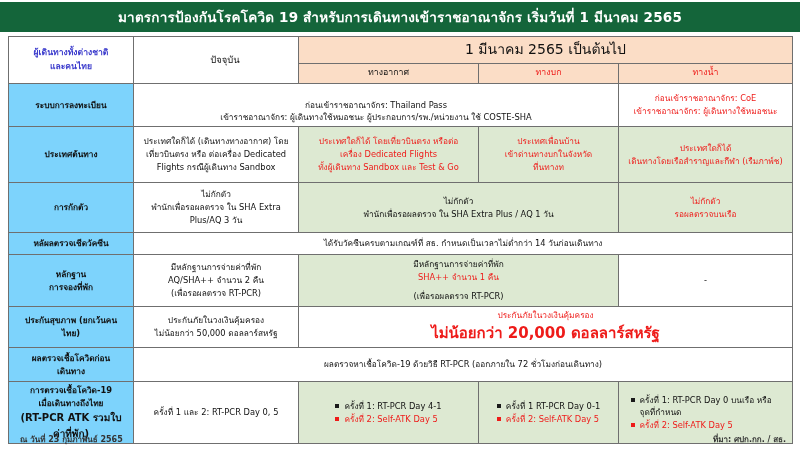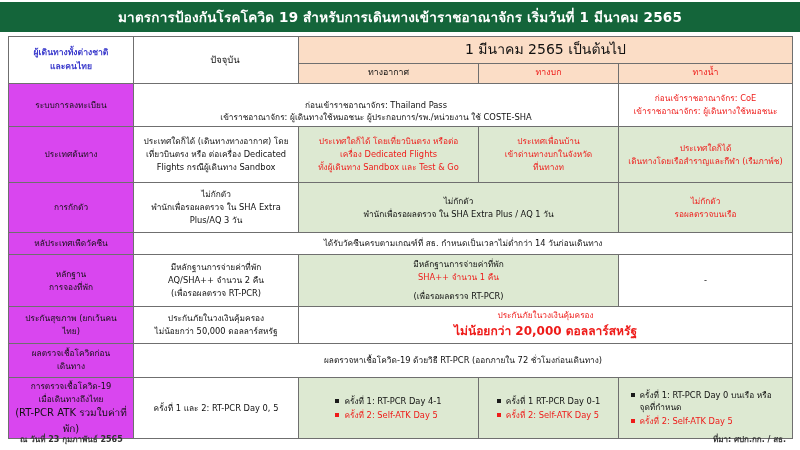--- a/index.html
+++ b/index.html
@@ -36,21 +36,21 @@
     color:#111111;
     box-sizing:border-box;
   }
   
   col.c0{width:125px}
   col.c1{width:165px}
   col.c2{width:180px}
   col.c3{width:140px}
   col.c4{width:174px}
 
-  .rowhead{background:#d946ef;color:#1a1a1a;}
+  .rowhead{background:#7dd3fc;color:#1a1a1a;font-weight:bold;}
   .peach{background:#fbddc6;}
   .green{background:#dde9d2;}
   .white{background:#ffffff;}
   .red{color:#ee1b19;}
   .bold{font-weight:bold;}
 
   .hdr-travellers{font-weight:bold;color:#3b3bcc;font-size:8.6px;line-height:1.6;}
   .hdr-current{font-size:9.4px;color:#111;margin-left:18px;}
   .hdr-date{font-size:14px;color:#111;}
   .hdr-mode{font-size:8.8px;margin-top:18px;}
@@ -192,21 +192,21 @@
         </td>
         <td class="green">
           <span class="stack red">
             <span>ไม่กักตัว</span>
             <span>รอผลตรวจบนเรือ</span>
           </span>
         </td>
       </tr>
 
       <tr>
-        <td class="rowhead" style="height:22px">หลัประเทศเพีดวัคซีน</td>
+        <td class="rowhead" style="height:22px">หลัผลตรวจเชีดวัคซีน</td>
         <td class="white" colspan="4">ได้รับวัคซีนครบตามเกณฑ์ที่ สธ. กำหนดเป็นเวลาไม่ต่ำกว่า 14 วันก่อนเดินทาง</td>
       </tr>
 
       <tr>
         <td class="rowhead" style="height:52px">
           <span class="stack">
             <span>หลักฐาน</span>
             <span>การจองที่พัก</span>
           </span>
         </td>
@@ -239,21 +239,21 @@
         </td>
         <td class="white">
           <span class="stack">
             <span>ประกันภัยในวงเงินคุ้มครอง</span>
             <span>ไม่น้อยกว่า 50,000 ดอลลาร์สหรัฐ</span>
           </span>
         </td>
         <td class="white" colspan="3">
           <span class="stack red">
             <span>ประกันภัยในวงเงินคุ้มครอง</span>
-            <span class="bold" style="font-size:12px">ไม่น้อยกว่า 20,000 ดอลลาร์สหรัฐ</span>
+            <span class="bold" style="font-size:15px">ไม่น้อยกว่า 20,000 ดอลลาร์สหรัฐ</span>
           </span>
         </td>
       </tr>
 
       <tr>
         <td class="rowhead" style="height:34px">
           <span class="stack">
             <span>ผลตรวจเชื้อโควิดก่อน</span>
             <span>เดินทาง</span>
           </span>

